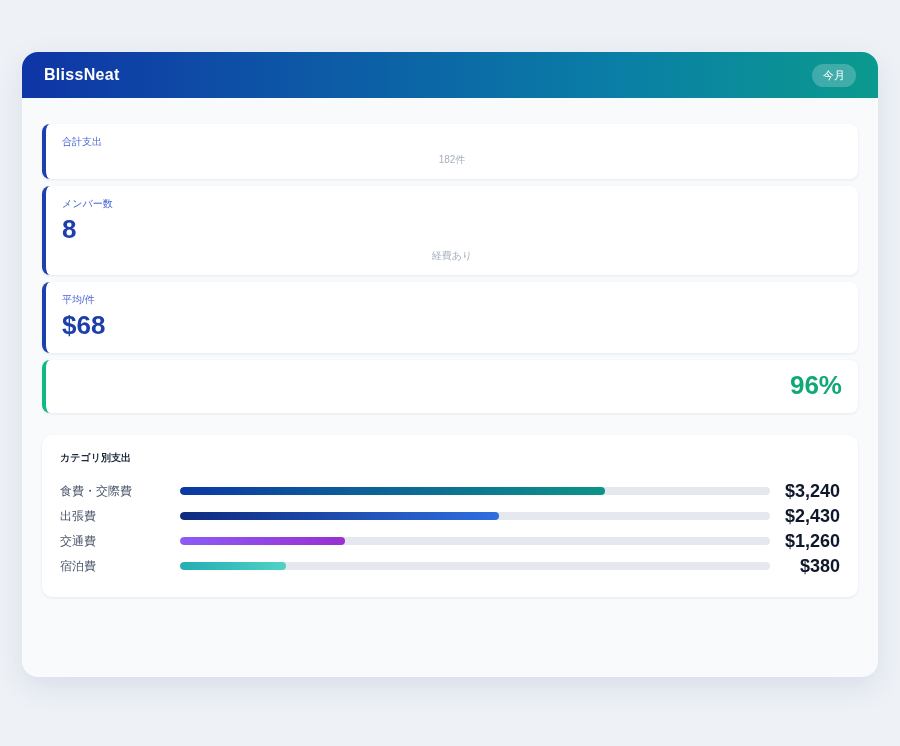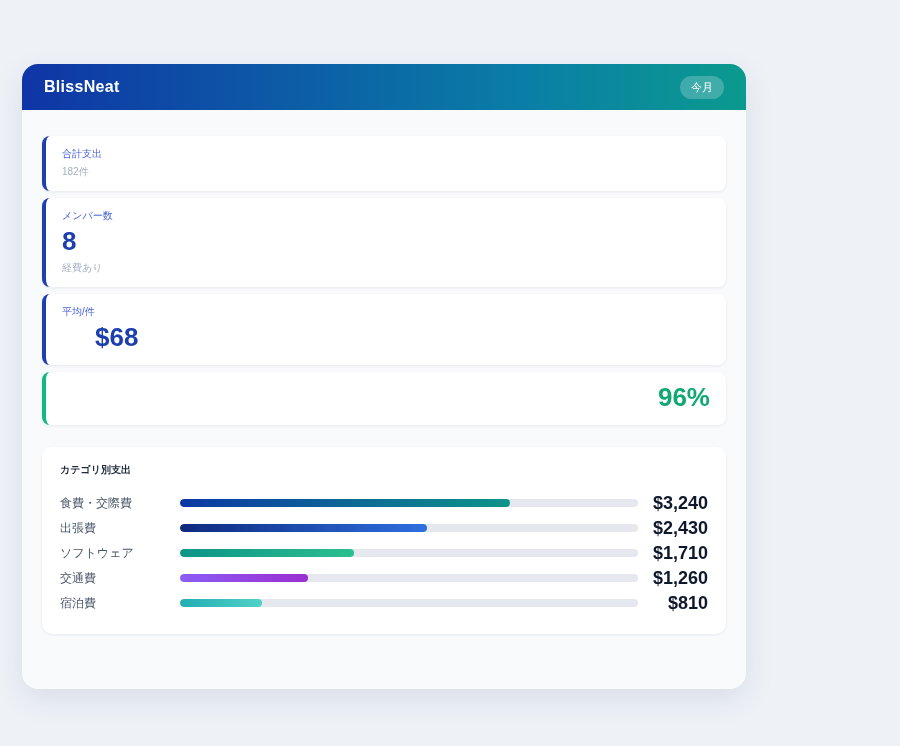--- a/index.html
+++ b/index.html
@@ -4,22 +4,22 @@
 <style>
   * { margin: 0; padding: 0; box-sizing: border-box; }
   html, body {
     width: 900px; height: 746px;
     font-family: "Liberation Sans", sans-serif;
     background: #eef2f7;
     overflow: hidden;
   }
   .app-card {
     position: absolute;
-    left: 22px; top: 64px;
-    width: 724px; height: 625px;
+    left: 22px; top: 52px;
+    width: 856px; height: 625px;
     background: #f8fafc;
     border-radius: 16px;
     box-shadow: 0 10px 30px rgba(30, 50, 100, 0.10);
     overflow: hidden;
   }
   .header {
     height: 46px;
     background: linear-gradient(90deg, #0f35a6 0%, #0a7fa6 70%, #0b9a8e 100%);
     display: flex;
     align-items: center;
@@ -59,20 +59,21 @@
   .stat-value {
     font-size: 26px;
     font-weight: bold;
     color: #1d3fae;
     line-height: 1.15;
   }
   .stat-sub {
     font-size: 10px;
     color: #a6b0c0;
     margin-top: 4px;
+    text-align: center;
   }
   .stat-sub:empty { display: none; margin-top: 0; }
   .category-card {
     background: #ffffff;
     border-radius: 10px;
     box-shadow: 0 1px 3px rgba(15, 35, 95, 0.08);
     padding: 16px 18px 18px 18px;
     margin-top: 22px;
   }
   .category-title {
@@ -131,21 +132,21 @@
     </div>
 
     <div class="stat-card" style="border-left-color: rgb(30, 64, 175);">
       <div class="stat-label">メンバー数</div>
       <div class="stat-value" style="color: rgb(29, 63, 174);">8</div>
       <div class="stat-sub">経費あり</div>
     </div>
 
     <div class="stat-card" style="border-left-color: rgb(30, 64, 175);">
       <div class="stat-label">平均/件</div>
-      <div class="stat-value" style="color: rgb(29, 63, 174); margin-left: 33px;">$68</div>
+      <div class="stat-value" style="color: rgb(29, 63, 174);">$68</div>
 
     </div>
 
     <div class="stat-card" style="border-left-color: rgb(16, 185, 129);">
       <div class="stat-value" style="color: rgb(16, 169, 116); text-align: right;">96%</div>
 
     </div>
 
     <div class="category-card">
       <div class="category-title">カテゴリ別支出</div>
@@ -159,39 +160,32 @@
       </div>
 
       <div class="cat-row">
         <span class="cat-label">出張費</span>
         <div class="cat-track" style="background: rgb(229, 232, 238);">
             <div class="cat-bar" style="width: 54%; background: linear-gradient(90deg, rgb(14, 42, 126), rgb(47, 111, 224));"></div>
           </div>
         <span class="cat-value">$2,430</span>
       </div>
 
-      <div class="cat-row">
-        <span class="cat-label">ソフトウェア</span>
-        <div class="cat-track" style="background: rgb(229, 232, 238);">
-            <div class="cat-bar" style="width: 38%; background: linear-gradient(90deg, rgb(13, 148, 136), rgb(43, 191, 143));"></div>
-          </div>
-        <span class="cat-value">$1,710</span>
-      </div>
 
       <div class="cat-row">
         <span class="cat-label">交通費</span>
         <div class="cat-track" style="background: rgb(229, 232, 238);">
             <div class="cat-bar" style="width: 28%; background: linear-gradient(90deg, rgb(139, 92, 246), rgb(154, 47, 208));"></div>
           </div>
         <span class="cat-value">$1,260</span>
       </div>
 
       <div class="cat-row">
         <span class="cat-label">宿泊費</span>
         <div class="cat-track" style="background: rgb(229, 232, 238);">
             <div class="cat-bar" style="width: 18%; background: linear-gradient(90deg, rgb(35, 174, 180), rgb(79, 209, 197));"></div>
           </div>
-        <span class="cat-value">$810</span>
+        <span class="cat-value">$380</span>
       </div>
     </div>
 
   </div>
 </div>
 
 </body></html>

